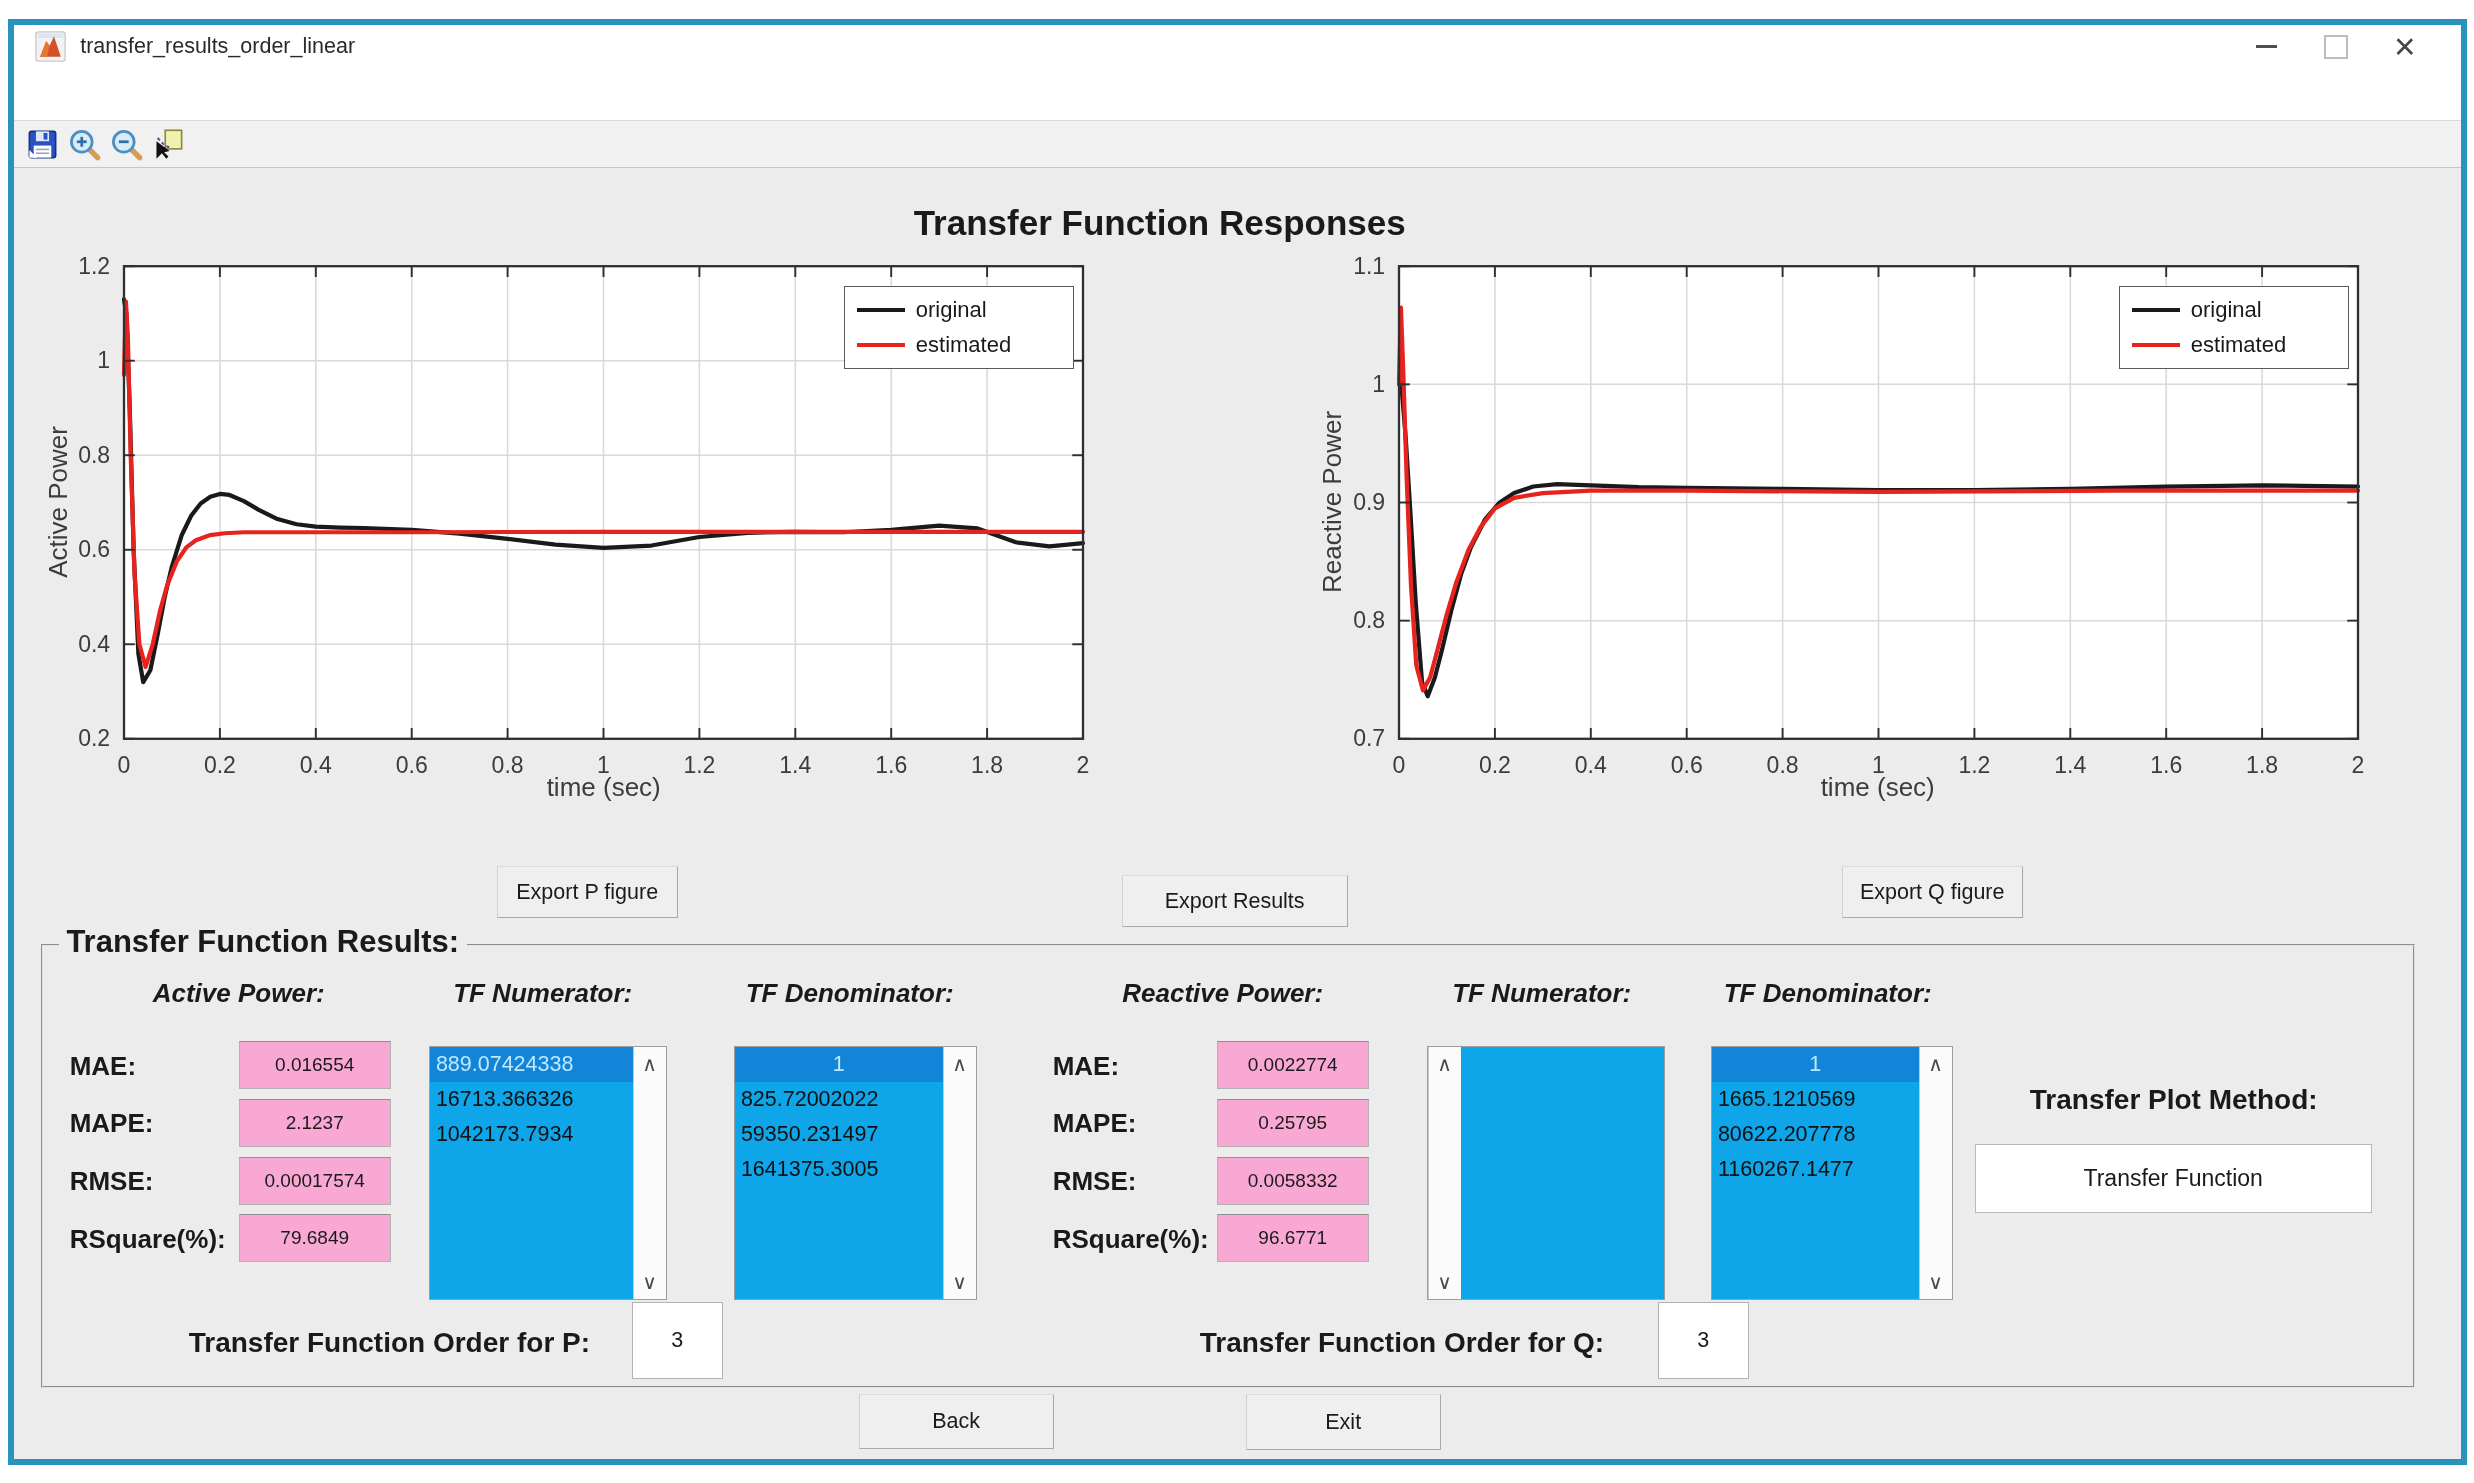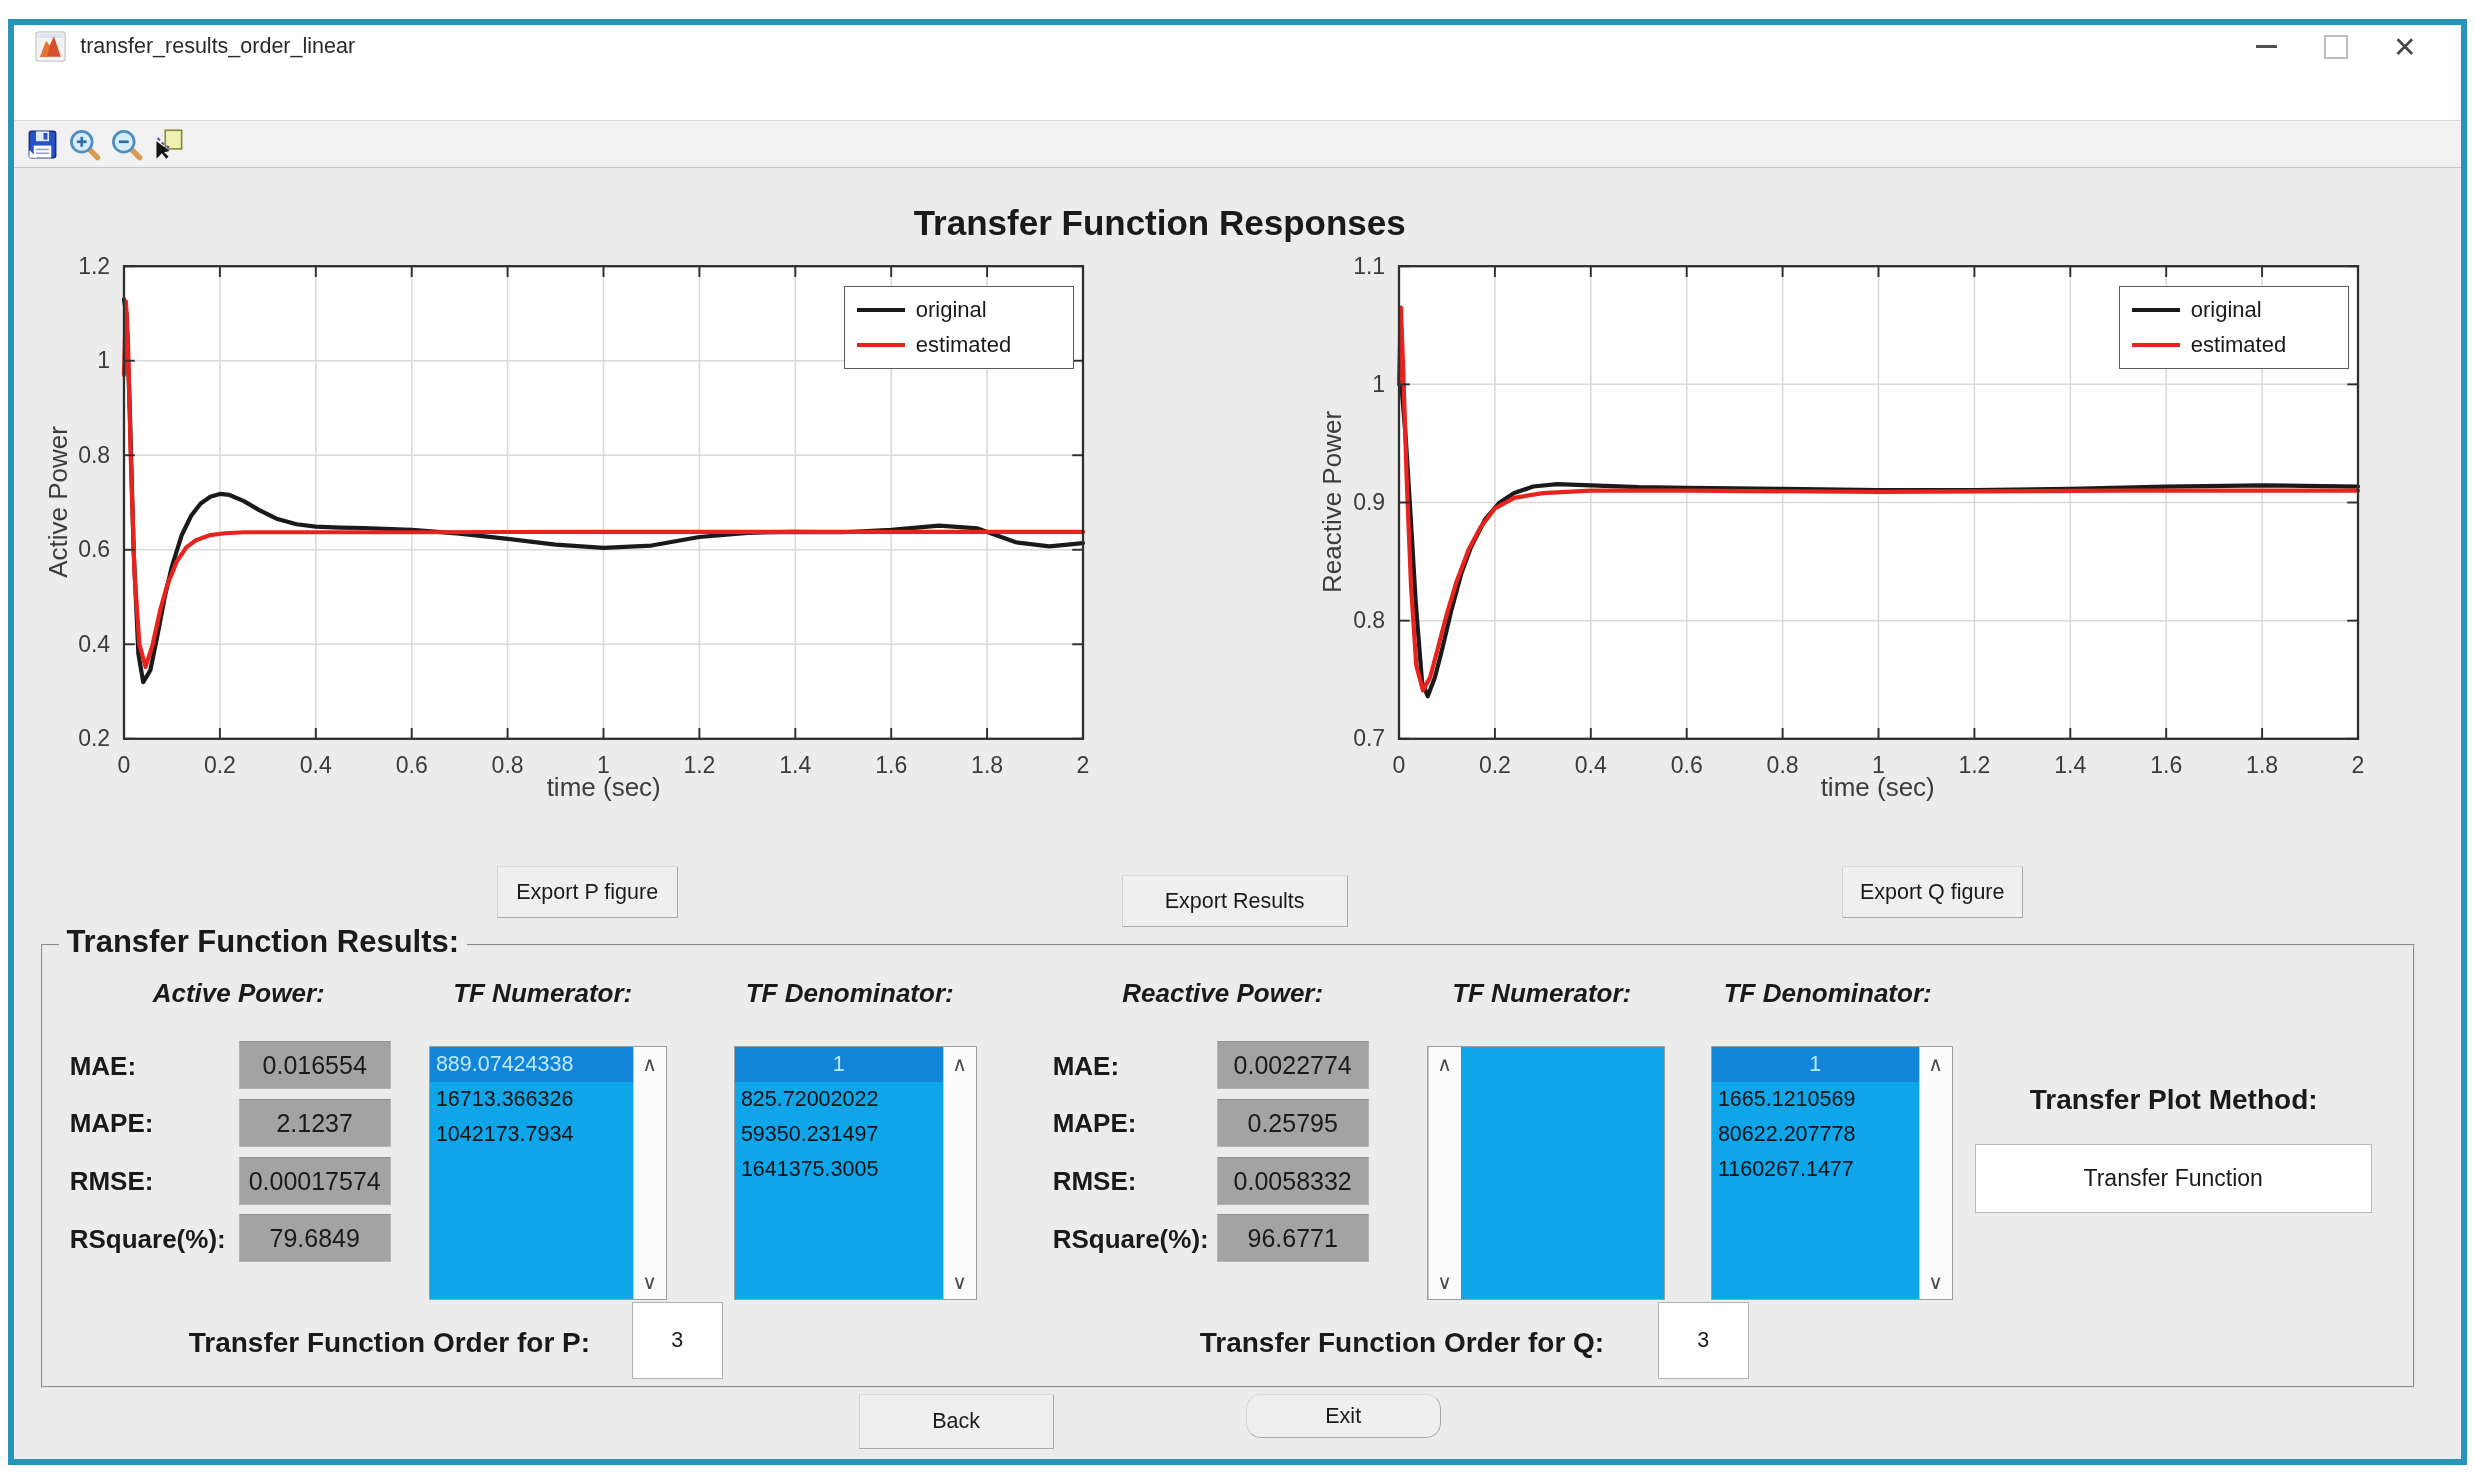--- a/index.html
+++ b/index.html
@@ -39,29 +39,29 @@
   .legend-q{left:2105px;top:261px;}
   .legend-row{display:flex;align-items:center;height:35px;}
   .legend-line{display:inline-block;width:48px;height:4.6px;margin-left:12.3px;}
   .legend-label{margin-left:10.8px;font-size:22px;color:#1a1a1a;}
   
   .btn{position:absolute;background:#efefef;border:1.5px solid #a9a9a9;border-top-color:#dcdcdc;border-left-color:#d2d2d2;box-sizing:border-box;display:flex;align-items:center;justify-content:center;font-size:21.5px;color:#1a1a1a;cursor:default;}
   .btn-export-p{left:483px;top:841px;width:181px;height:52px;}
   .btn-export-results{left:1108px;top:850px;width:226px;height:52px;}
   .btn-export-q{left:1828px;top:841px;width:181px;height:52px;}
   .btn-back{left:845px;top:1369px;width:195px;height:55px;}
-  .btn-exit{left:1232px;top:1369px;width:195px;height:44px;border-radius:15px;}
+  .btn-exit{left:1232px;top:1369px;width:195px;height:56px;}
   
   .panel{position:absolute;left:27px;top:919px;width:2374px;height:444px;border:2.3px groove #e2e2e2;box-sizing:border-box;}
   .panel-title{position:absolute;left:45px;top:899px;background:#ececec;padding:0 7.7px;font-size:31px;font-weight:bold;color:#1a1a1a;white-space:nowrap;}
   .col-header{position:absolute;top:953px;transform:translateX(-50%);font-size:26px;font-weight:bold;font-style:italic;color:#1a1a1a;white-space:nowrap;}
   .h-ap{left:225px;} .h-pn{left:529px;} .h-pd{left:836px;}
   .h-rp{left:1209px;} .h-qn{left:1528px;} .h-qd{left:1814px;}
   .metric-label{position:absolute;font-size:26px;font-weight:bold;color:#1a1a1a;white-space:nowrap;}
-  .metric-box{position:absolute;width:152px;height:48px;background:#a3a3a3;border:1.5px solid #b2b2b2;border-top-color:#8f8f8f;box-sizing:border-box;display:flex;align-items:center;justify-content:center;font-size:25px;color:#1a1a1a;}
+  .metric-box{position:absolute;width:152px;height:48px;background:#f9a8d4;border:1.5px solid #b2b2b2;border-top-color:#8f8f8f;box-sizing:border-box;display:flex;align-items:center;justify-content:center;font-size:19px;color:#1a1a1a;}
   .pcol .metric-label{left:56px;} .pcol .metric-box{left:225px;}
   .qcol .metric-label{left:1039px;} .qcol .metric-box{left:1203px;}
   .r0l{top:1026px;} .r1l{top:1083px;} .r2l{top:1141px;} .r3l{top:1199px;}
   .r0{top:1016px;} .r1{top:1074px;} .r2{top:1132px;} .r3{top:1189px;}
   .listbox{position:absolute;top:1021px;height:254px;background:#0ea5e9;border:1.5px solid #9e9e9e;box-sizing:border-box;display:flex;}
   .lb-pn{left:415px;width:238px;} .lb-pd{left:720px;width:243px;}
   .lb-qn{left:1413px;width:238px;} .lb-qd{left:1697px;width:242px;}
   .lb-items{flex:1;overflow:hidden;}
   .lb-item{height:35px;line-height:35px;font-size:21.5px;color:#111;padding:0 6.2px;white-space:nowrap;}
   .lb-item.sel{background:#1285d8;color:#bfe8fd;}

